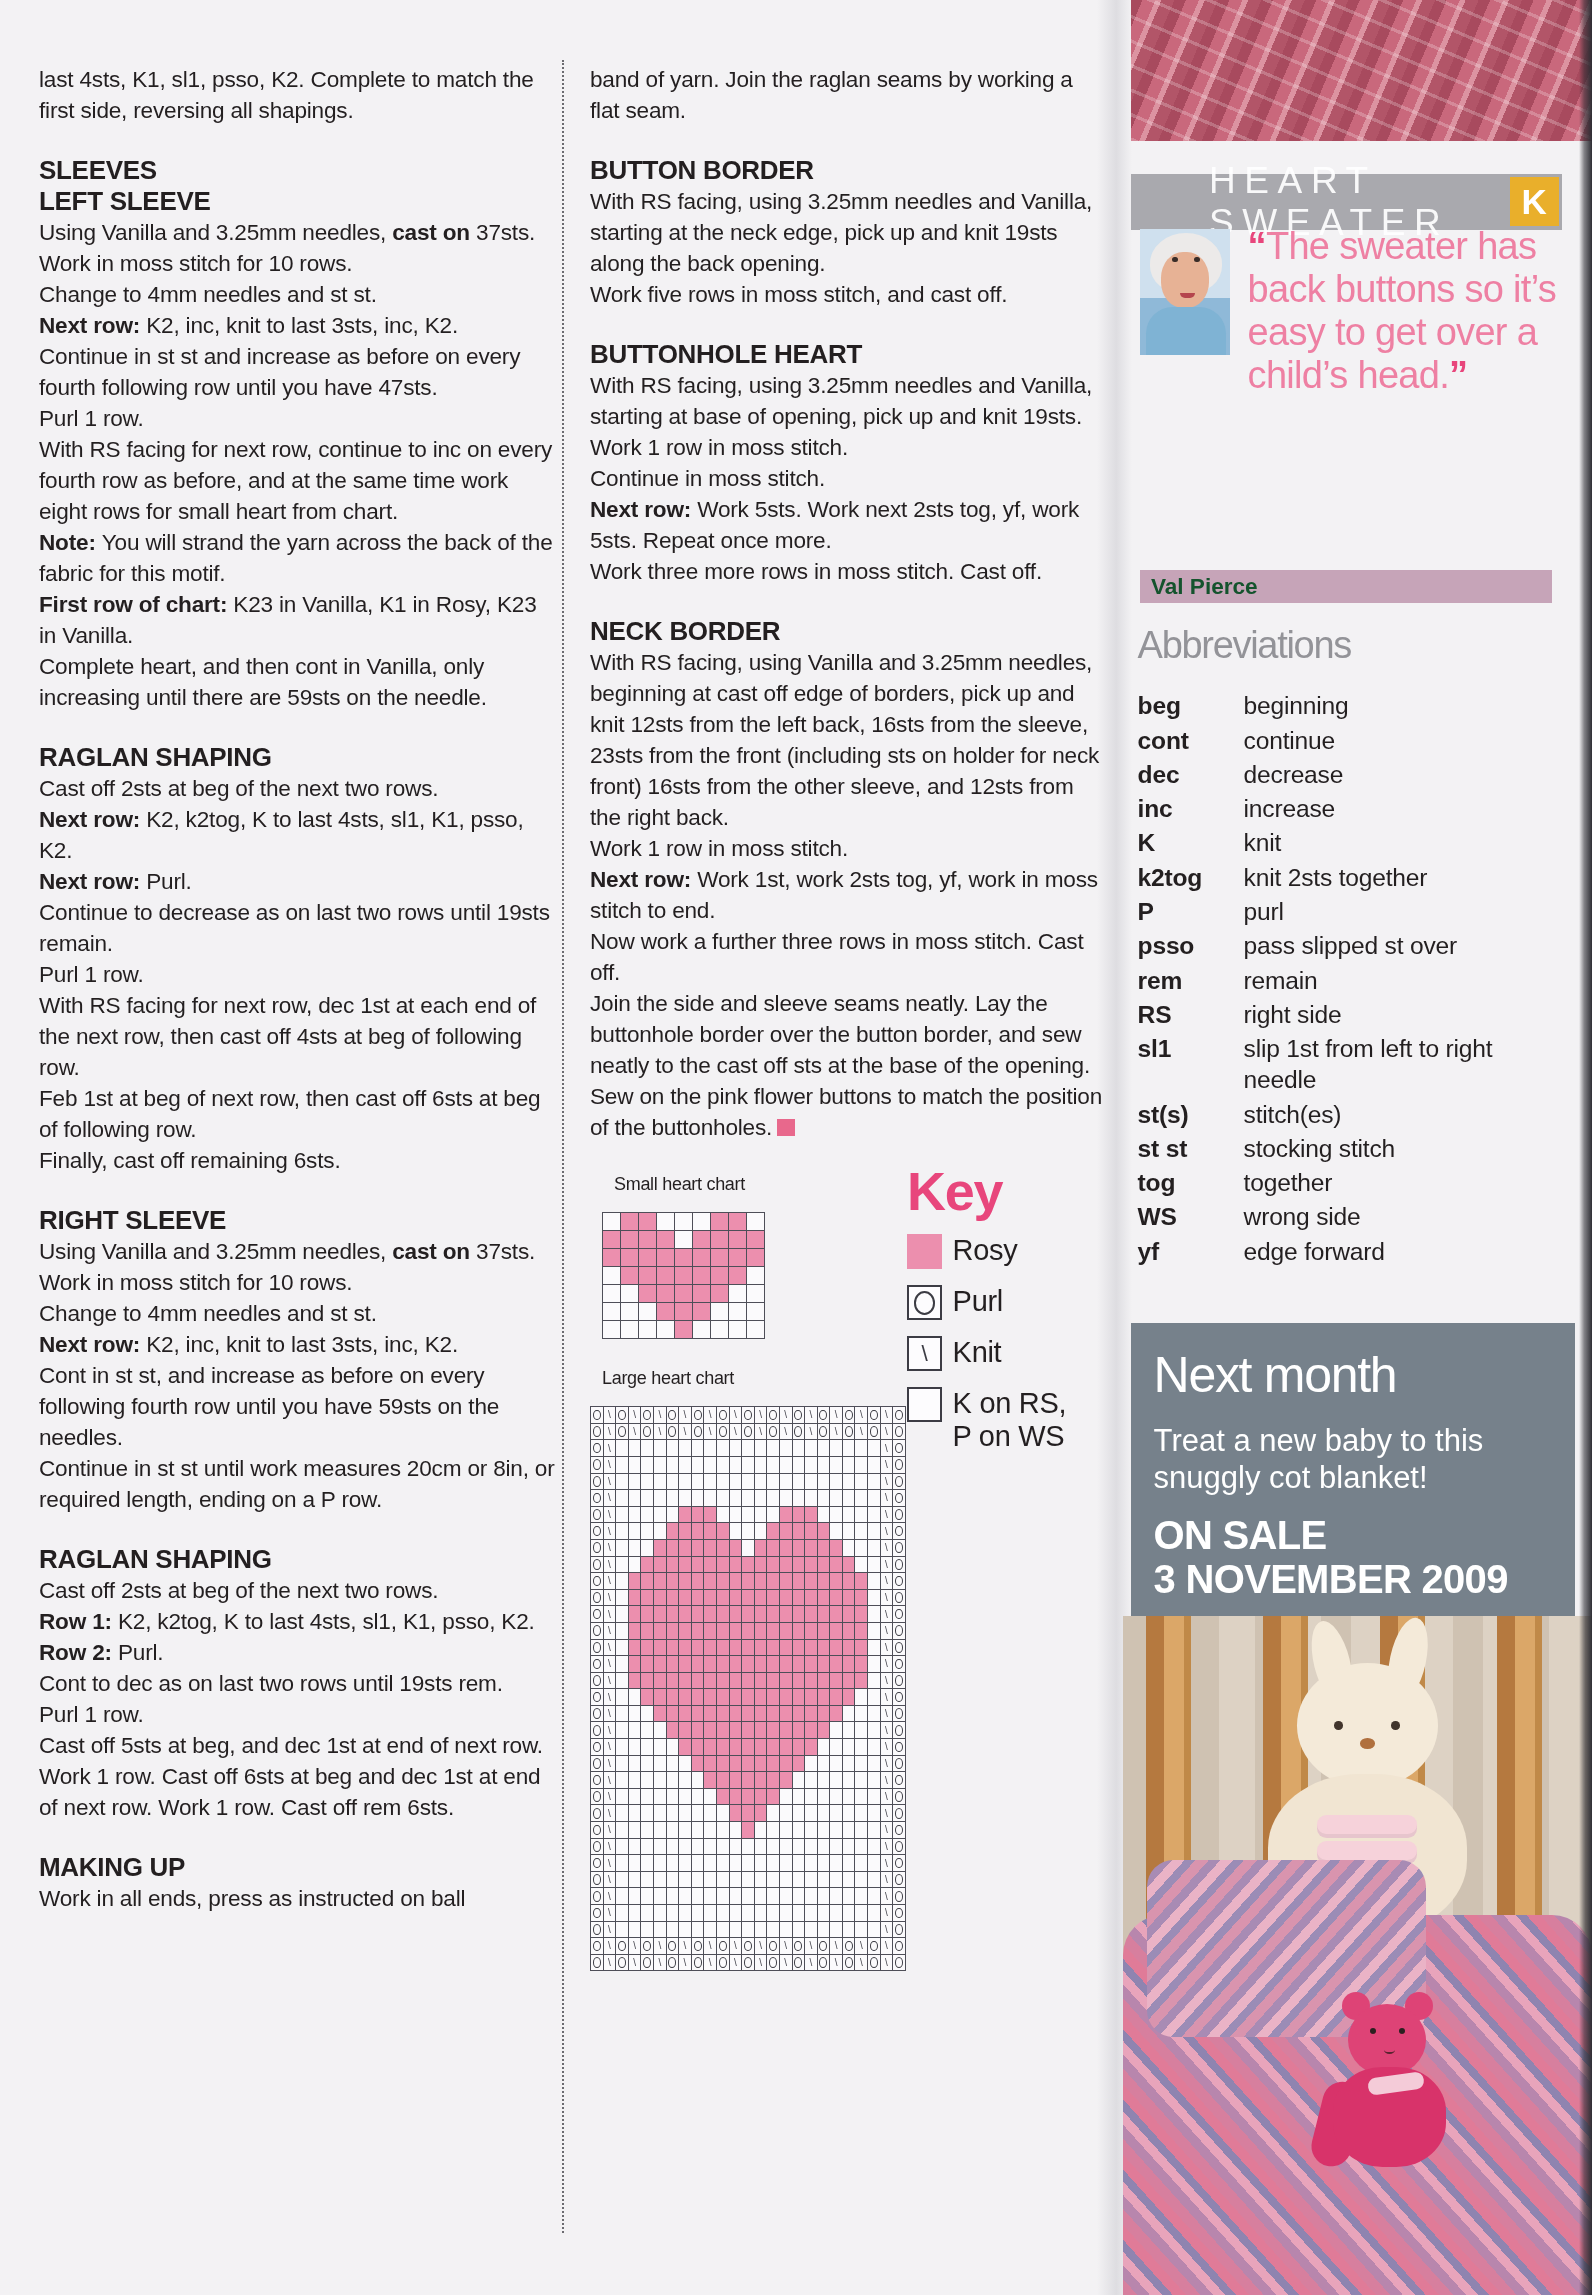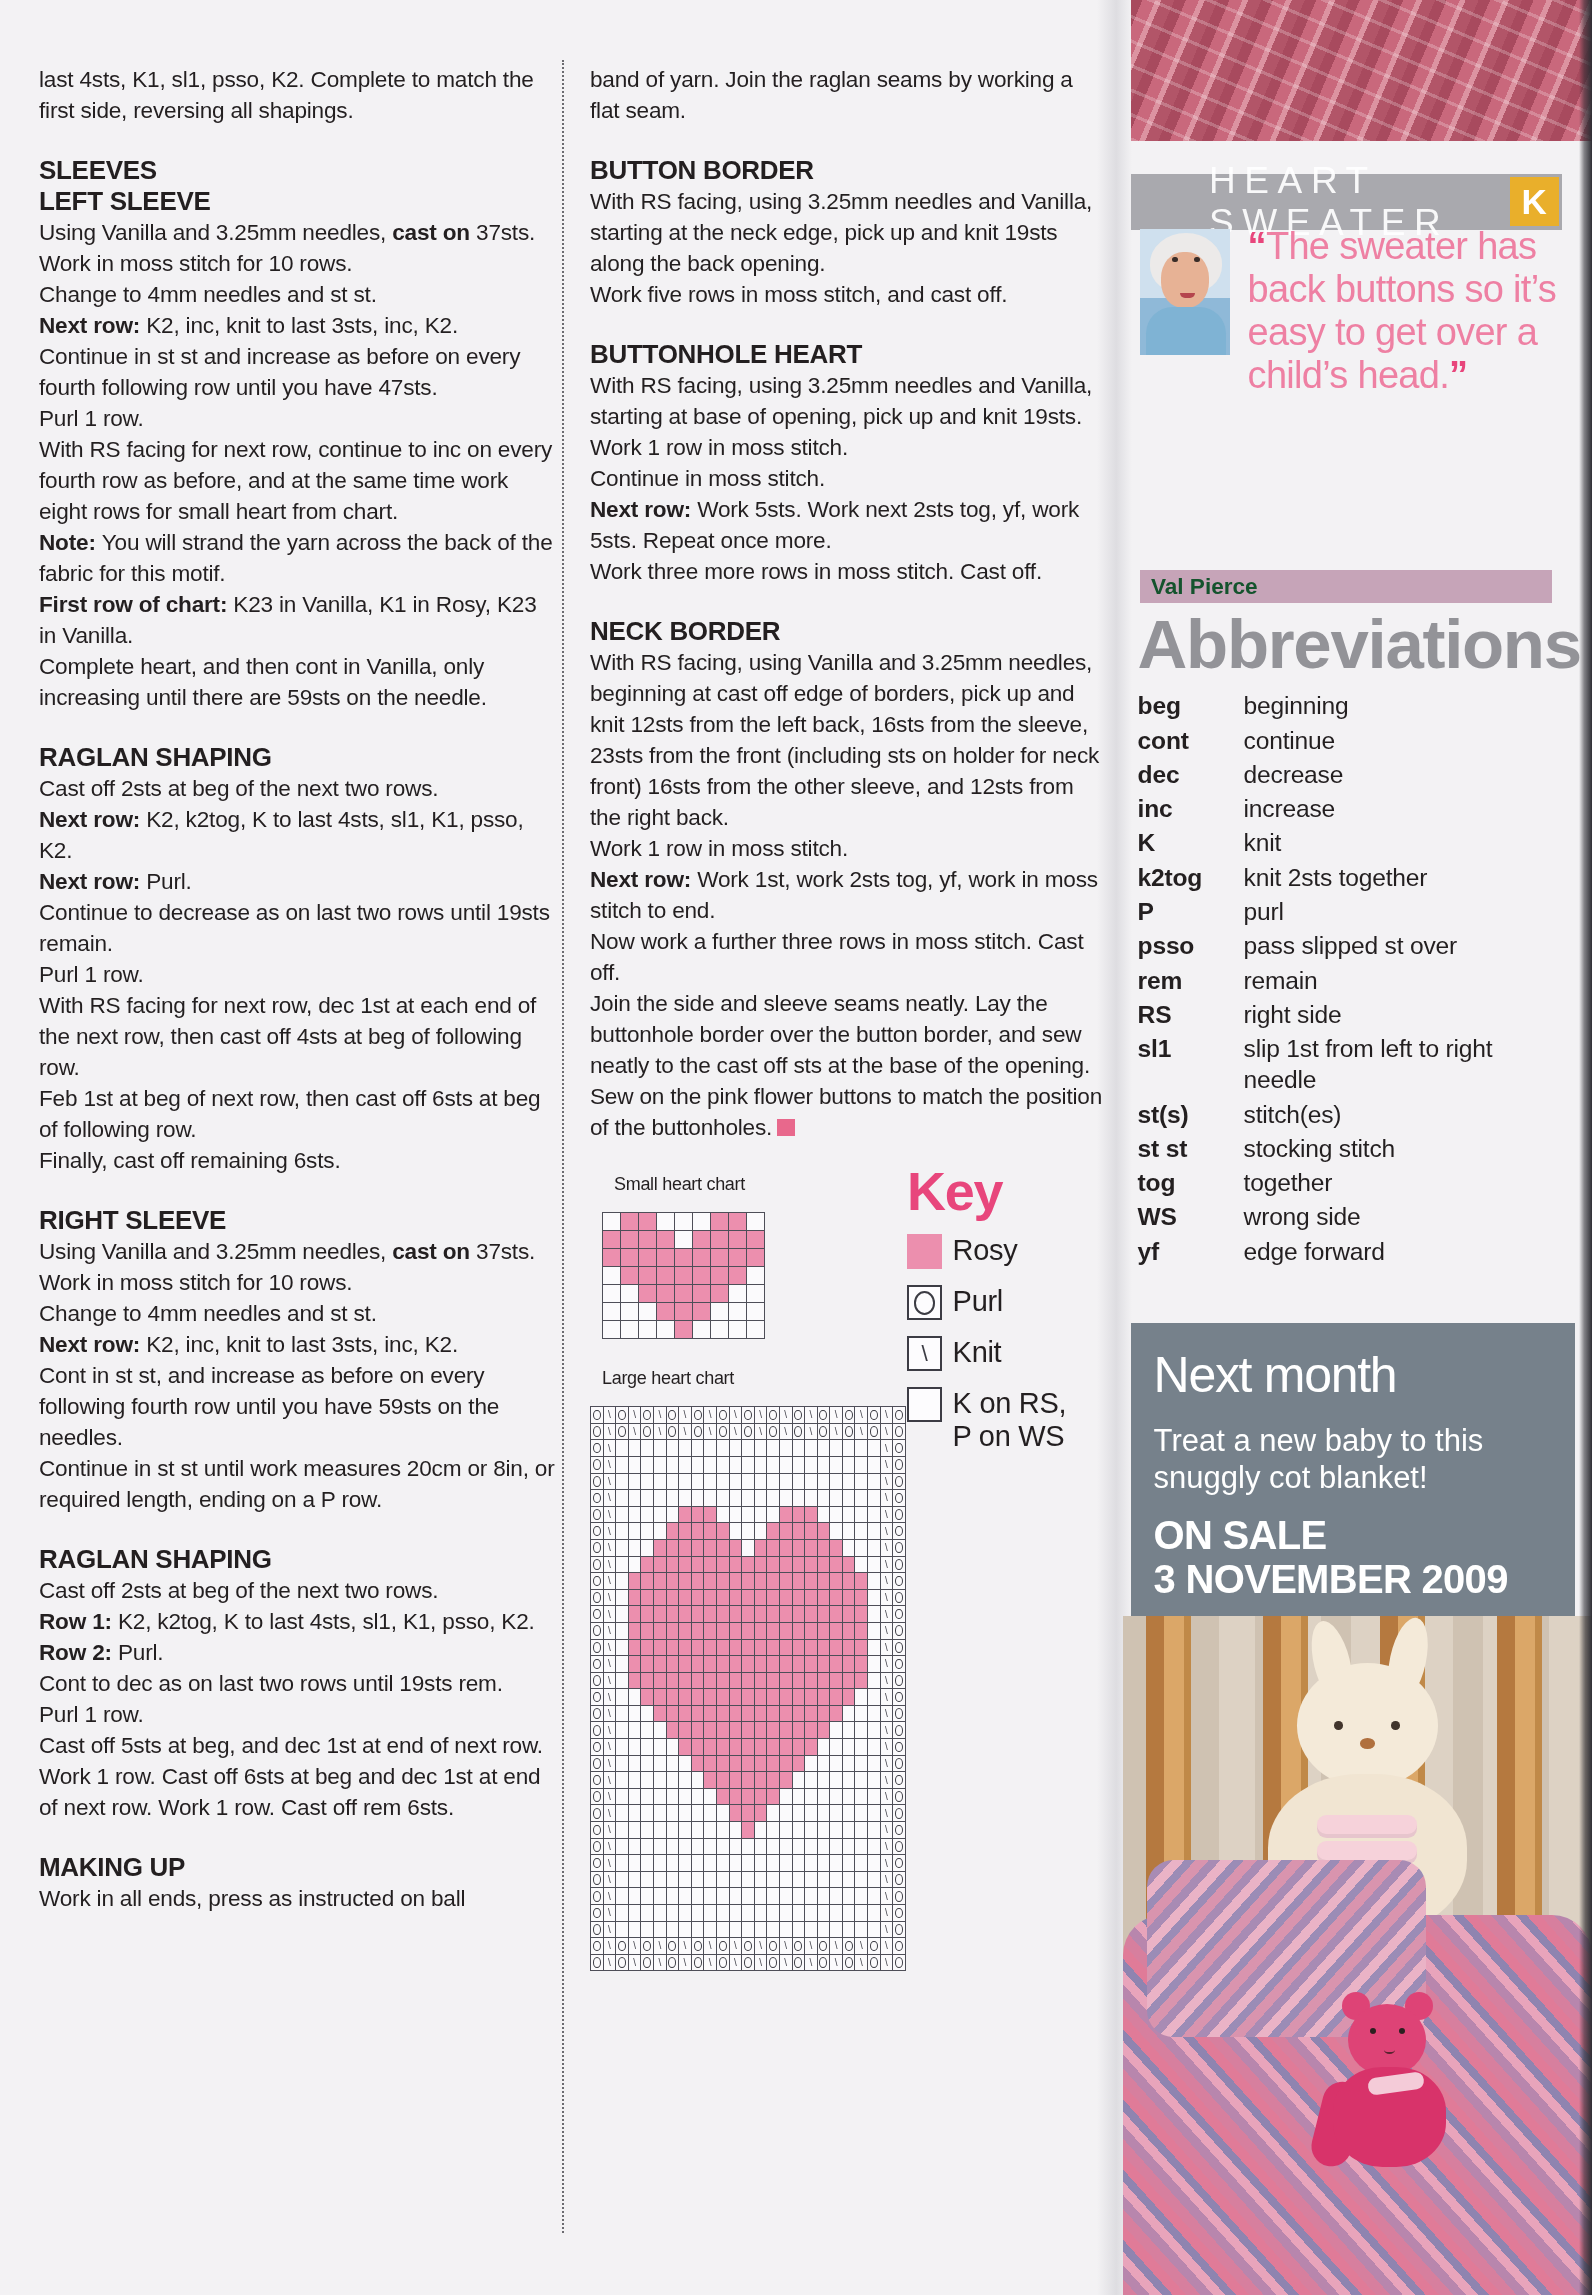--- a/index.html
+++ b/index.html
@@ -63,21 +63,21 @@
   .vp-hair{position:absolute; left:9.3px; top:4px; width:72px; height:61px; background:#eceae9; border-radius:50% 50% 46% 46%;}
   .vp-face{position:absolute; left:21px; top:22.6px; width:48px; height:56px; background:#e7b295; border-radius:46%;}
   .vp-eye{position:absolute; top:28px; width:5.3px; height:5.3px; background:#3a2d28; border-radius:50%;}
   .vp-mouth{position:absolute; left:40px; top:64px; width:14.6px; height:5.3px; background:#b5454d; border-radius:0 0 8px 8px;}
   .vp-body{position:absolute; left:5.3px; top:78px; width:80px; height:51px; background:#7fb3d4; border-radius:26.6px 26.6px 0 0;}
   #quote-text{margin:0; font-size:38px; line-height:43px; letter-spacing:-0.7px; color:var(--quote-pink,#ee80a3);}
   .qmark{font-weight:bold; color:var(--key-pink,#e8467c);}
   #byline-band{position:absolute; left:17.3px; top:570px; width:412px; height:33px; background:var(--byline-band,#c6a4b8); display:flex; align-items:center;}
   #byline-band span{margin-left:10.6px; font-size:22.6px; font-weight:bold; color:#14532d;}
   #abbr-block{position:absolute; left:14.6px; top:617px; width:439px;}
-  #abbr-title{margin:0 0 17.3px 0; font-size:69px; line-height:56px; font-weight:700; letter-spacing:-1.3px; color:var(--abbr-gray,#939398);}
+  #abbr-title{margin:0 0 17.3px 0; font-size:38px; line-height:56px; font-weight:400; letter-spacing:-1.3px; color:var(--abbr-gray,#939398);}
   .abbr-row{display:flex; margin-bottom:3.3px; font-size:24.6px; line-height:31px; letter-spacing:-0.2px;}
   .abbr-term{flex:0 0 106px; font-weight:bold;}
   .abbr-def{width:279px;}
   #next-month{position:absolute; left:8px; top:1323px; width:444px; height:294px; background:var(--panel-slate,#76818b); box-sizing:border-box; padding:20px 22.6px; color:#fff;}
   #nm-title{margin:0; font-size:50px; line-height:64px; font-weight:400; letter-spacing:-1.3px;}
   #nm-sub{margin:14.6px 0 0 0; font-size:31px; line-height:37px;}
   #nm-sale{margin:17.3px 0 0 0; font-size:40px; line-height:44px; font-weight:bold; letter-spacing:-0.7px;}
   
   #cot-photo{position:absolute; left:0; top:1616px; width:469px; height:679px; overflow:hidden;
     background:repeating-linear-gradient(90deg,#cfc2b2 0 30px,#ddd2c4 30px 66px);}

